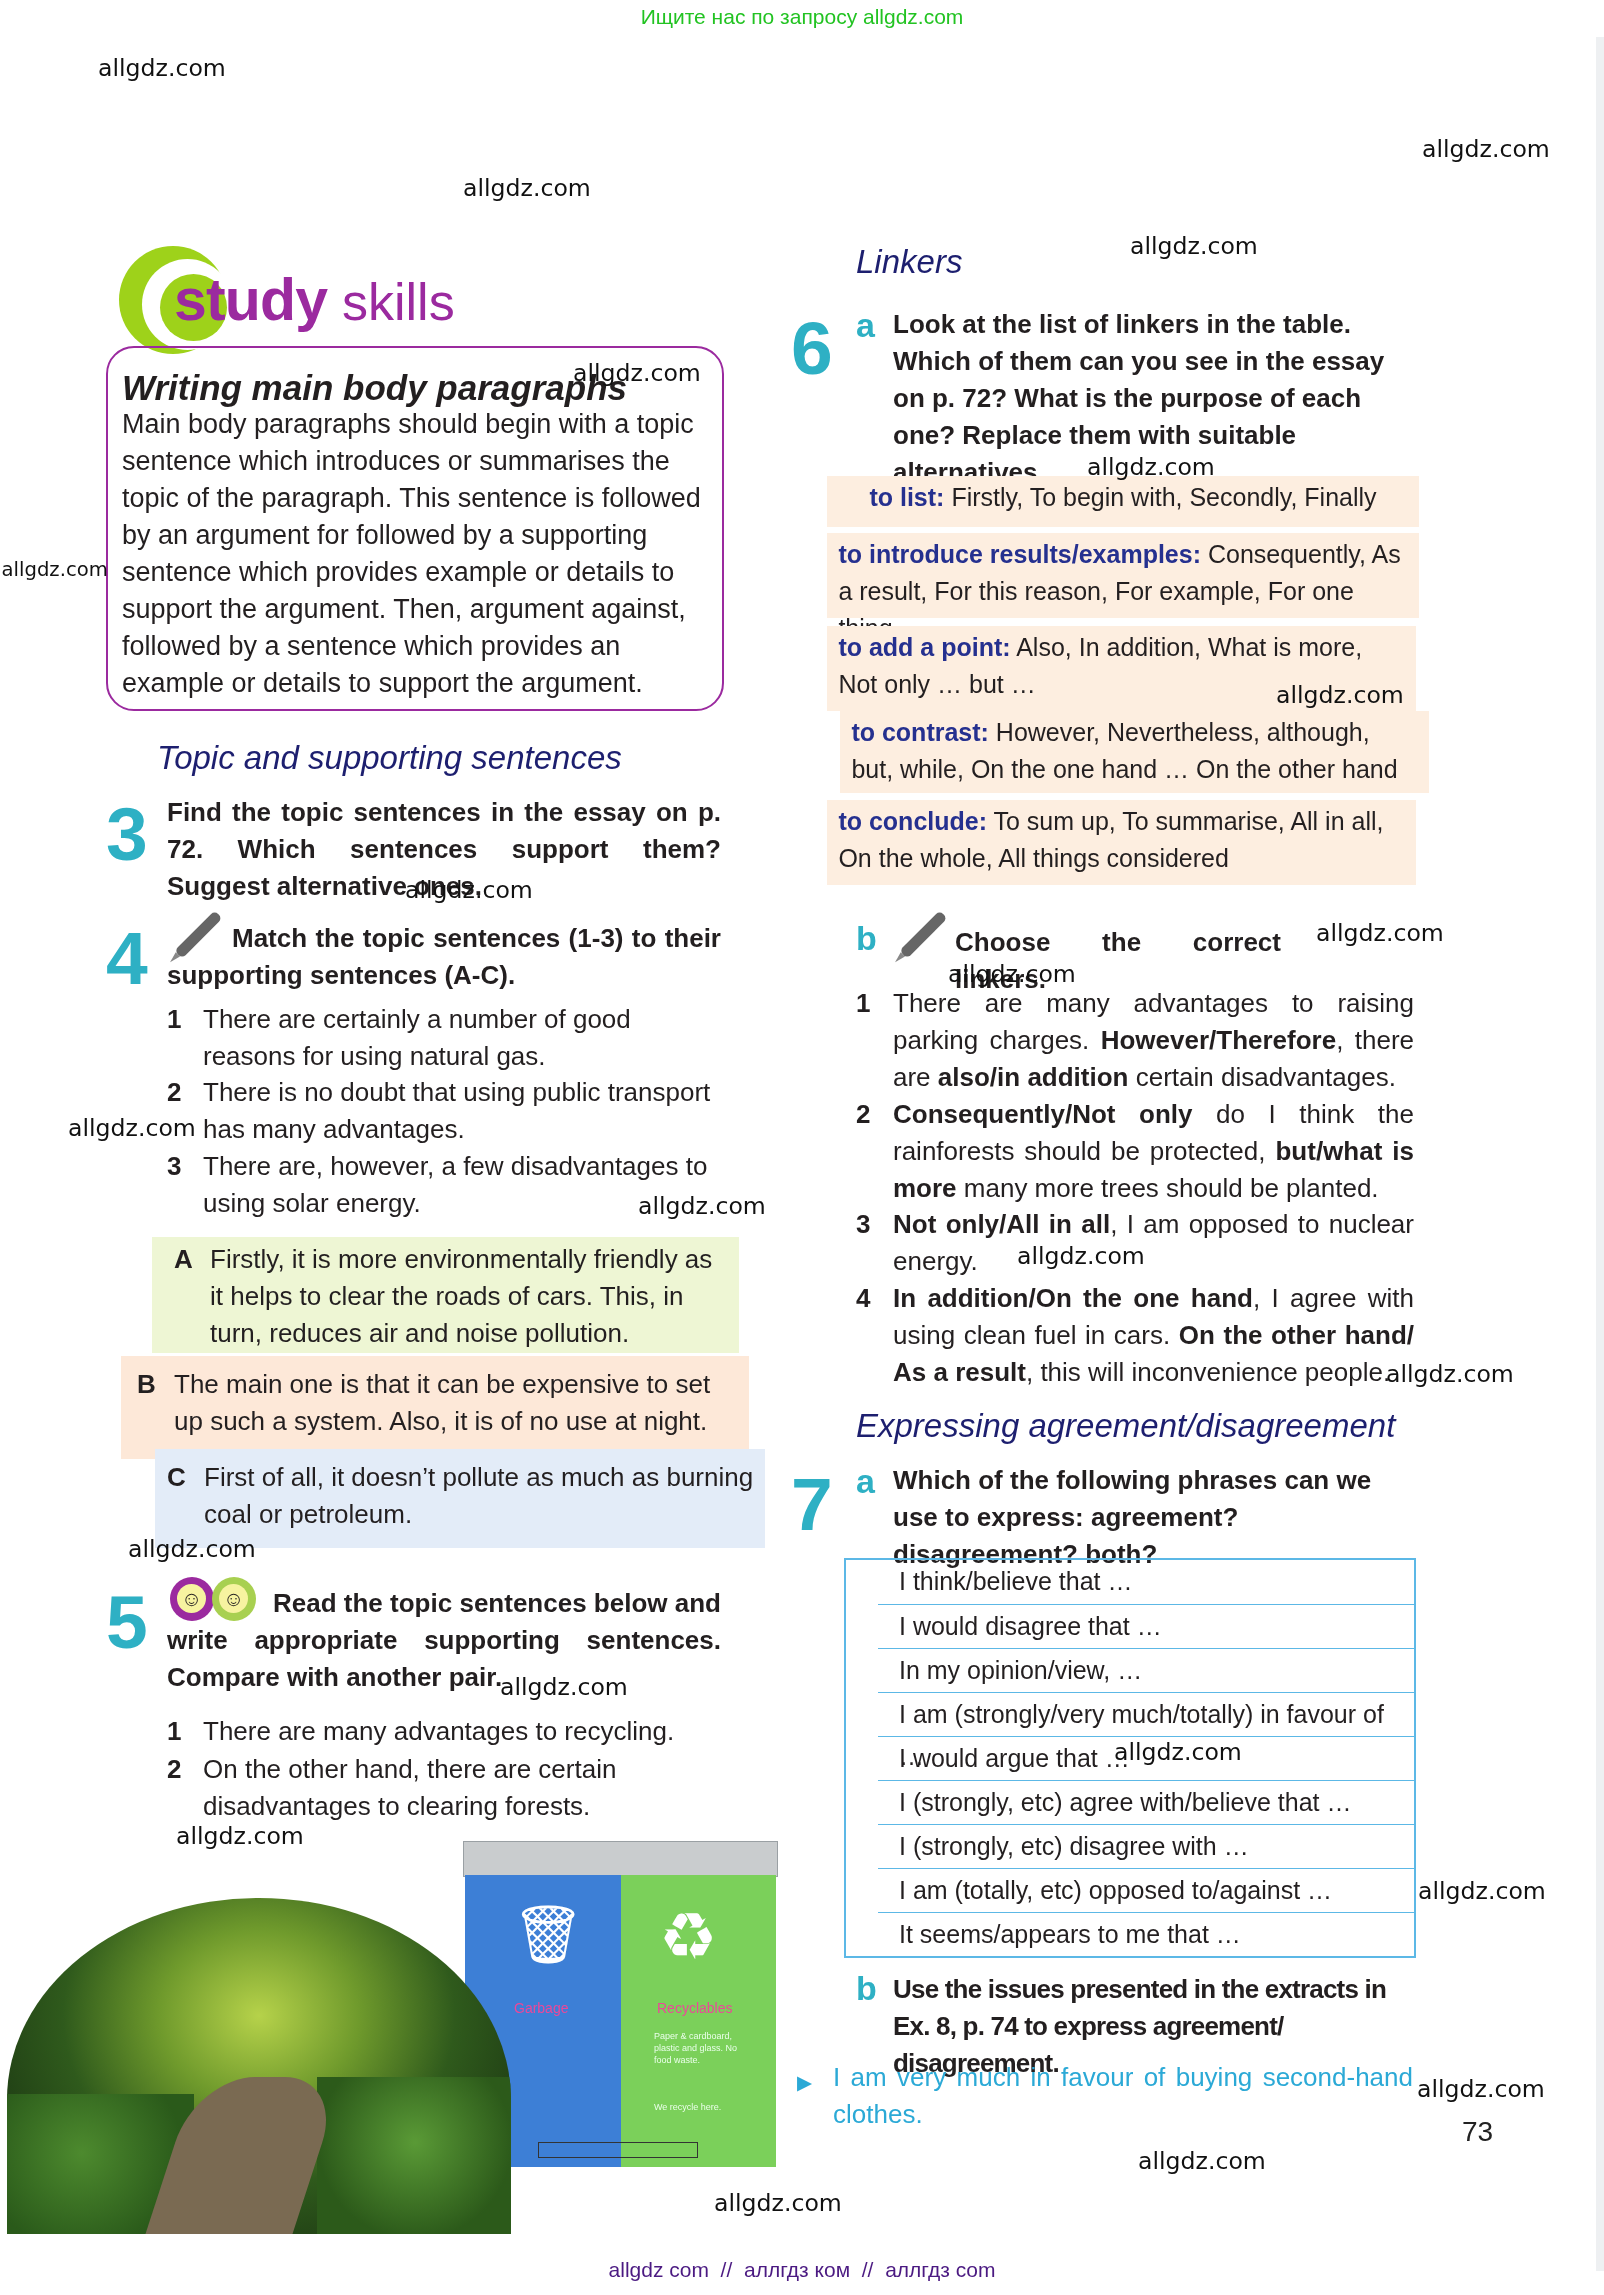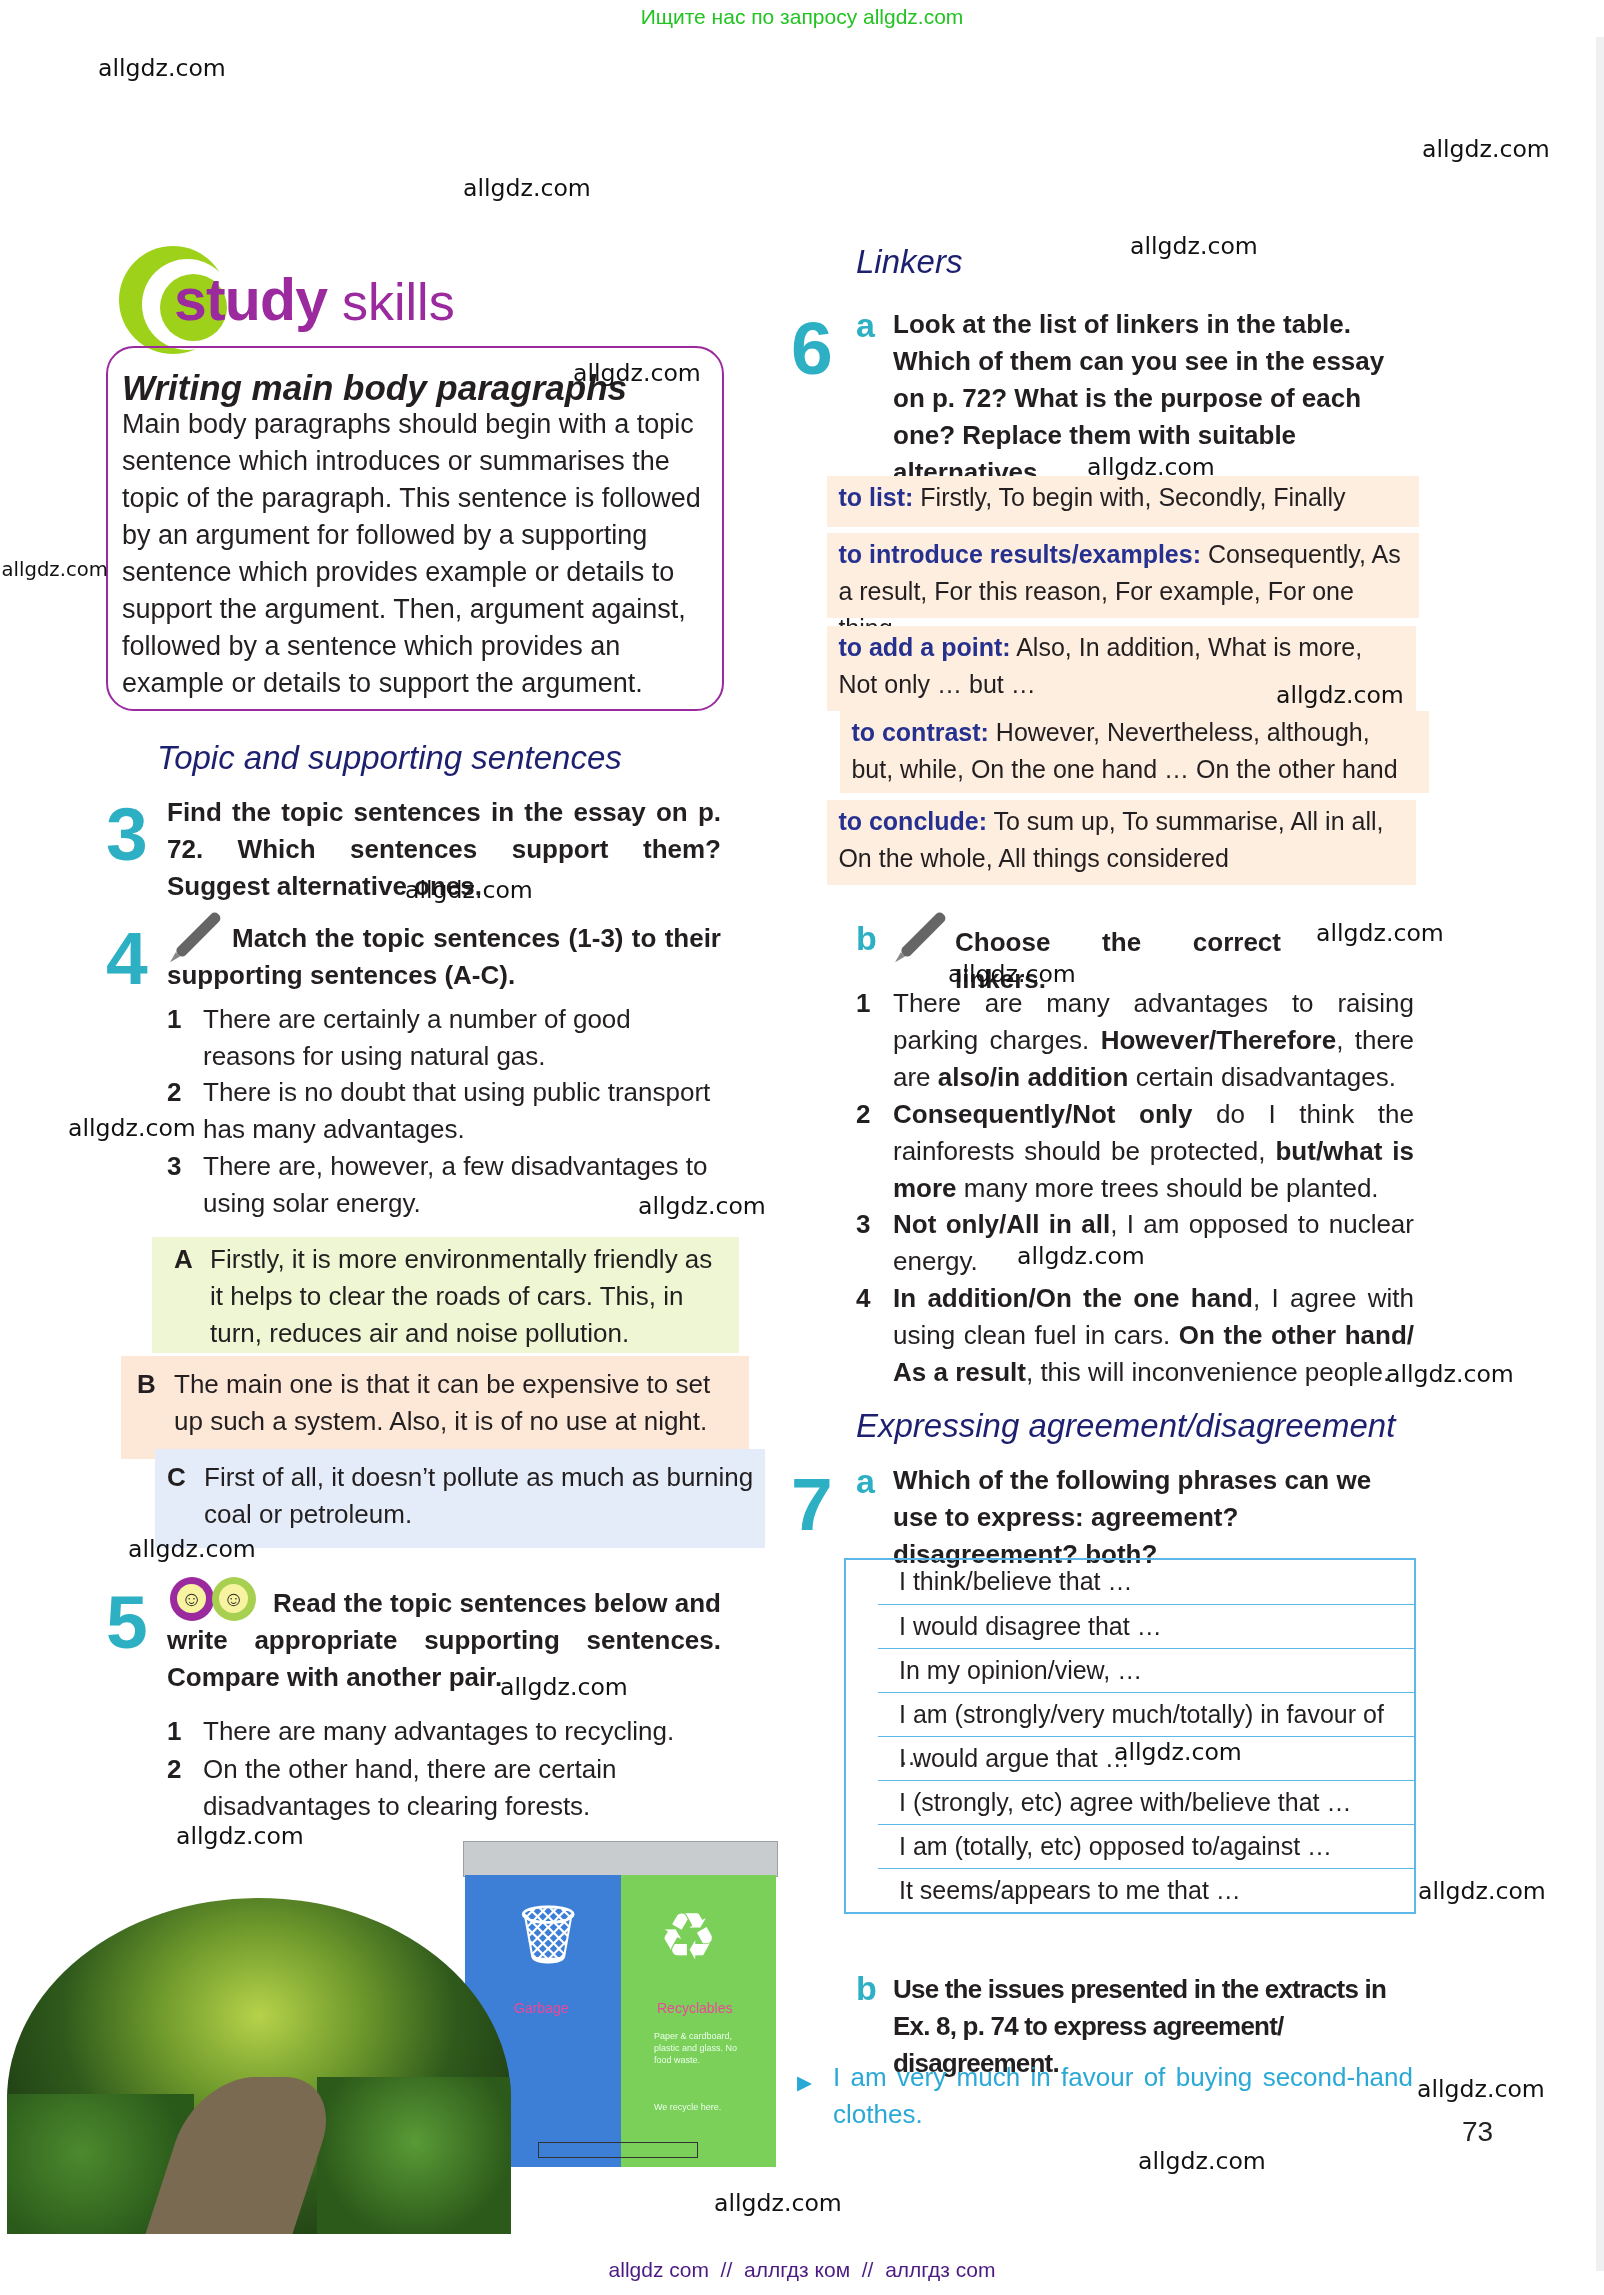--- a/index.html
+++ b/index.html
@@ -152,21 +152,21 @@
   <div class="ferns-r"></div>
   <div class="path"></div>
 </div>
 
 <div class="section-h" style="left:856px;top:243px;">Linkers</div>
 
 <div class="ex-num" style="left:791px;top:311px;">6</div>
 <div class="ex-letter" style="left:856px;top:308px;">a</div>
 <div class="instr" style="left:893px;top:306px;width:522px;text-align:left;">Look at the list of linkers in the table. Which of them can you see in the essay on p. 72? What is the purpose of each one? Replace them with suitable alternatives.</div>
 
-<div class="linker" style="left:827px;top:476px;width:592px;height:51px;">
+<div class="linker" style="left:827px;top:476px;width:592px;height:51px;text-align:center;">
   <span class="k">to list:</span>
   <span>Firstly, To begin with, Secondly, Finally</span>
 </div>
 <div class="linker" style="left:827px;top:533px;width:592px;height:85px;">
   <span class="k">to introduce results/examples:</span>
   <span>Consequently, As a result, For this reason, For example, For one thing</span>
 </div>
 <div class="linker" style="left:827px;top:626px;width:589px;height:85px;">
   <span class="k">to add a point:</span>
   <span>Also, In addition, What is more, Not only … but …</span>
@@ -207,20 +207,21 @@
 <div class="ex-letter" style="left:856px;top:1464px;">a</div>
 <div class="instr" style="left:893px;top:1462px;width:530px;text-align:left;">Which of the following phrases can we use to express: agreement? disagreement? both?</div>
 
 <div class="phr-table">
   <div class="phr-row">I think/believe that …</div>
   <div class="phr-row">I would disagree that …</div>
   <div class="phr-row">In my opinion/view, …</div>
   <div class="phr-row">I am (strongly/very much/totally) in favour of …</div>
   <div class="phr-row">I would argue that …</div>
   <div class="phr-row">I (strongly, etc) agree with/believe that …</div>
+  <div class="phr-row">I (strongly, etc) disagree with …</div>
   <div class="phr-row">I am (totally, etc) opposed to/against …</div>
   <div class="phr-row">It seems/appears to me that …</div>
 </div>
 
 <div class="ex-letter" style="left:856px;top:1971px;">b</div>
 <div class="instr" style="left:893px;top:1971px;width:530px;text-align:left;letter-spacing:-0.8px;">Use the issues presented in the extracts in Ex. 8, p. 74 to express agreement/ disagreement.</div>
 
 <div class="abs" style="left:797px;top:2071px;font-size:19.6px;color:#2ba9d6;">▶</div>
 <div class="example" style="left:833px;top:2059px;width:580px;text-align:justify;">I am very much in favour of buying second-hand clothes.</div>
 

